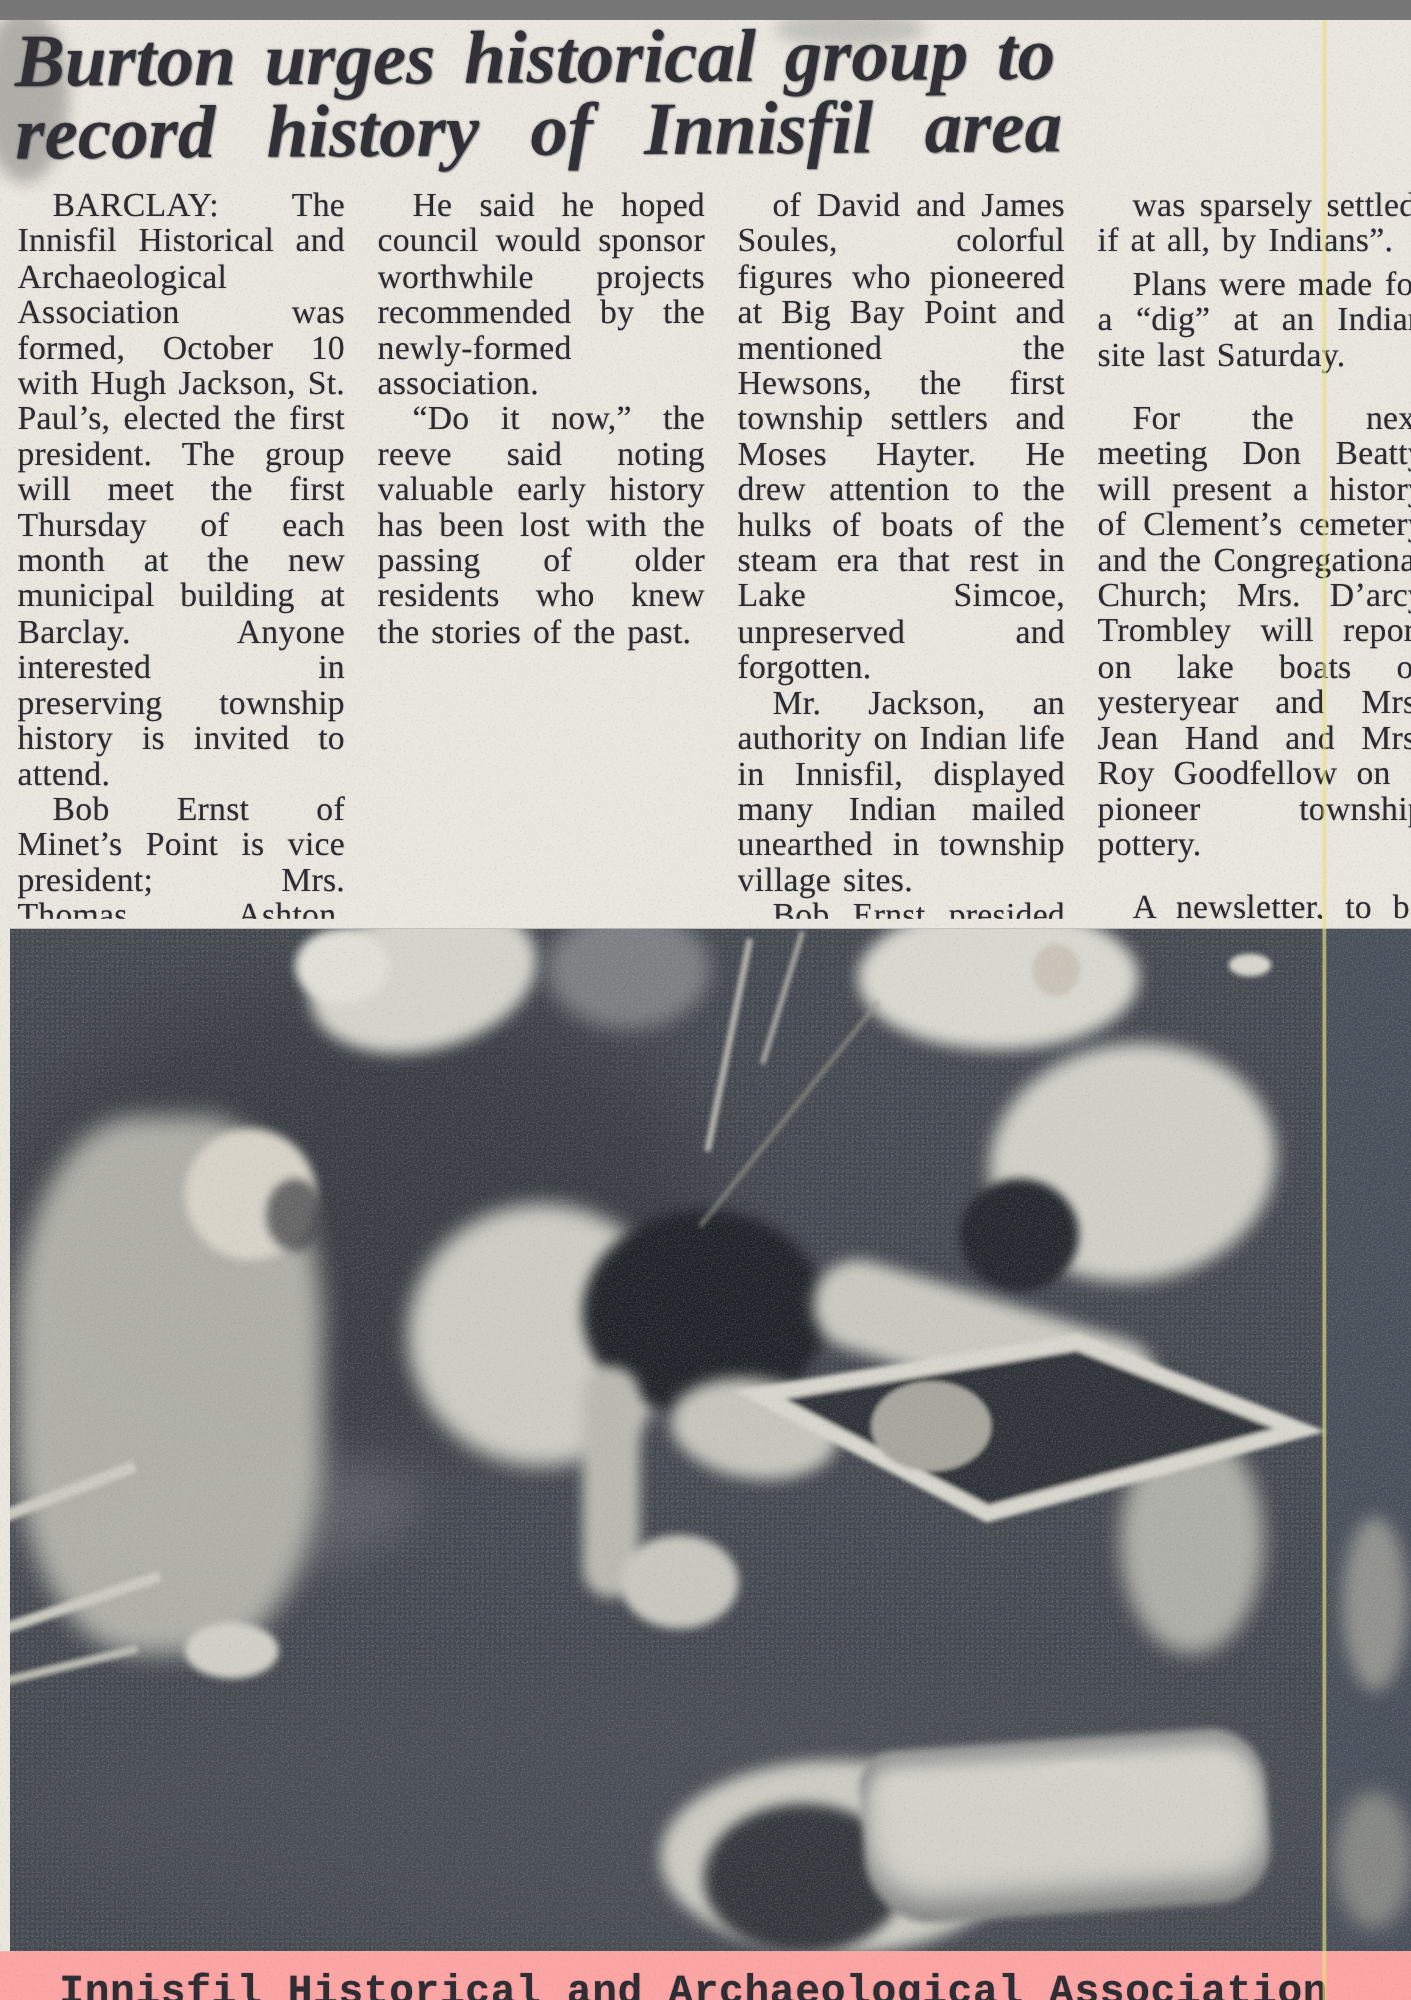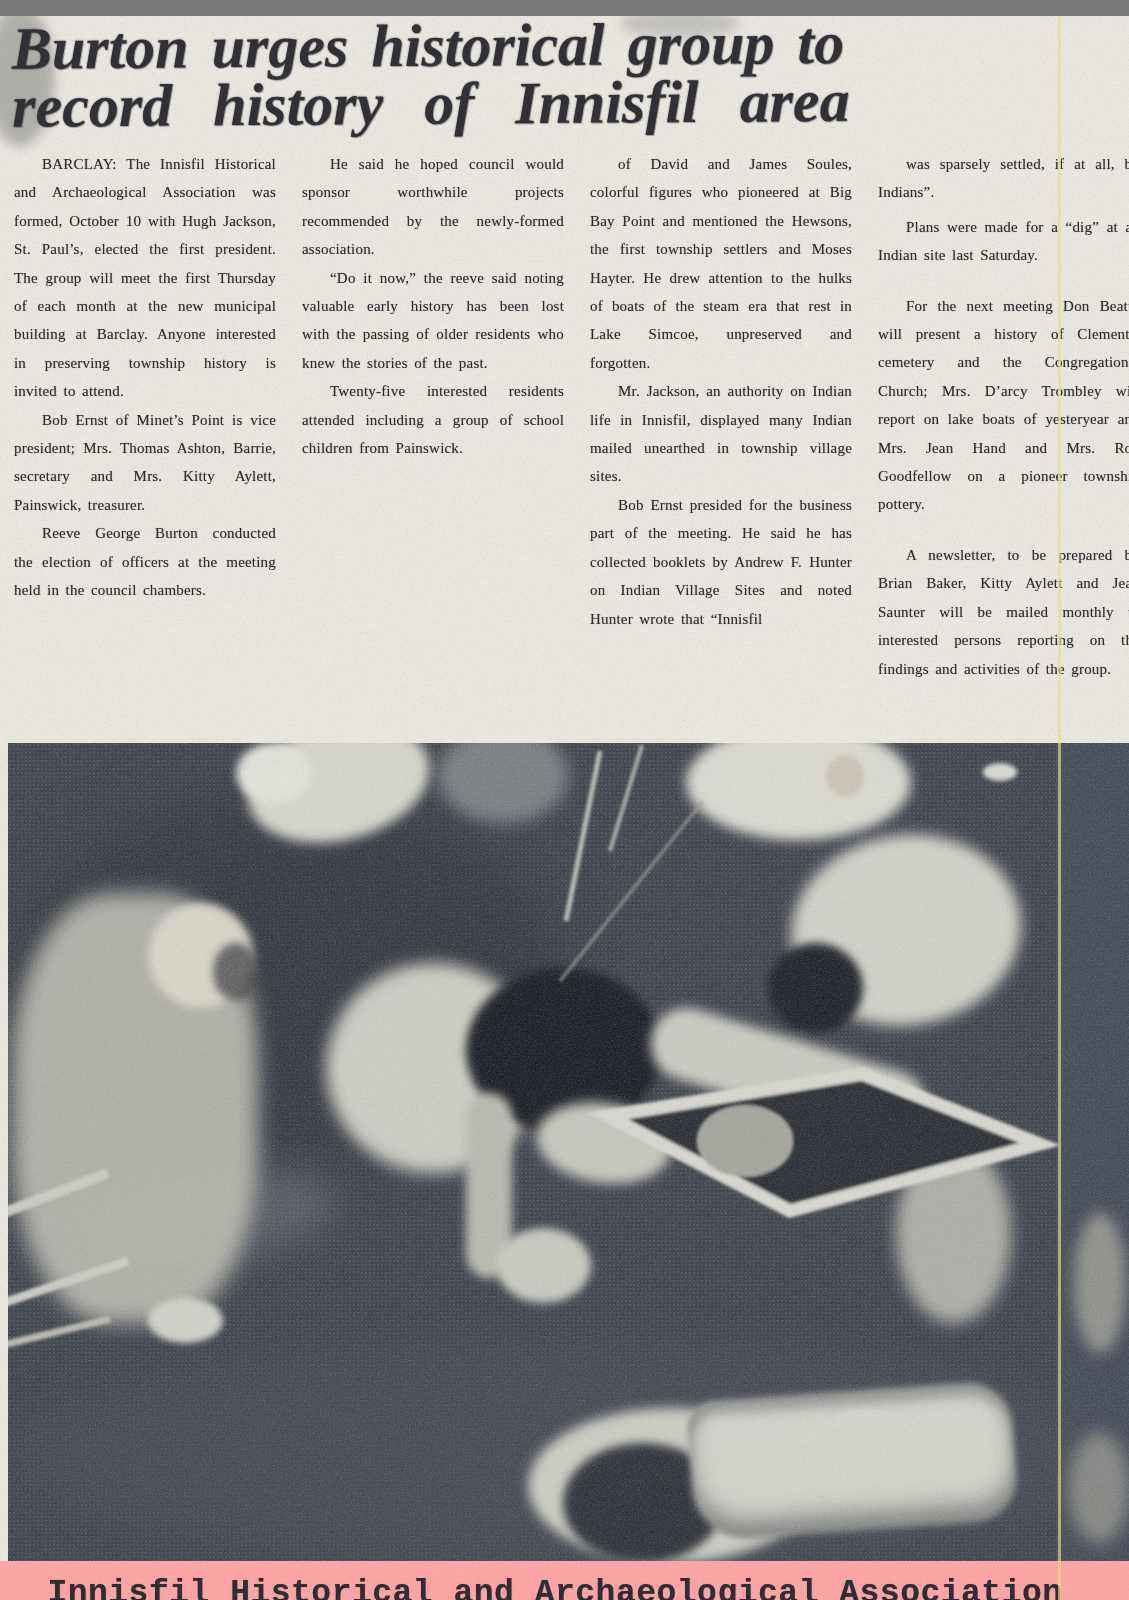--- a/index.html
+++ b/index.html
@@ -12,21 +12,21 @@
   .headline{position:absolute;top:0;left:12px;width:1075px;z-index:5;margin:0;
     font-style:italic;font-weight:bold;color:#303036;transform:rotate(-0.4deg);}
   .hl-line{display:block;font-size:60px;line-height:58px;letter-spacing:0px;
     text-shadow:0 0 2px rgba(40,40,48,.55),1px 1px 0 rgba(40,40,48,.25);white-space:nowrap;}
   .hl-line.l1{word-spacing:8px;}
   .hl-line.l2{word-spacing:26px;}
   
   .columns{position:absolute;top:134px;left:14px;width:1140px;height:585px;z-index:2;
     display:flex;gap:26px;overflow:hidden;}
   .col{width:262px;flex:0 0 262px;overflow:hidden;}
-  .col p{margin:0;font-size:15px;line-height:28.4px;text-align:justify;
+  .col p{margin:0;font-size:27px;line-height:28.4px;text-align:justify;
     text-indent:28px;color:#2b2b30;word-spacing:2.5px;letter-spacing:.2px;
     text-shadow:0 0 1px rgba(43,43,48,.4);}
   .col.c4 p + p{margin-top:6px;}
   .col.c4 p:nth-child(3),.col.c4 p:nth-child(4){margin-top:22px;}
   
   .photo{position:absolute;top:727px;left:8px;width:1121px;height:818px;z-index:3;
     background:#41454d;overflow:hidden;
     background-image:radial-gradient(rgba(255,255,255,0.07) 1px,transparent 1.4px);
     background-size:4px 4px;}
   .blob{position:absolute;border-radius:50%;}
@@ -55,21 +55,20 @@
 
   <div class="columns" id="columns">
       <div class="col c1">
         <p>BARCLAY:  The Innisfil Historical and Archaeological Association was formed, October 10 with Hugh Jackson, St. Paul’s, elected the first president. The group will meet the first Thursday of each month at the new municipal building at Barclay. Anyone interested in preserving township history is invited to attend.</p>
         <p>Bob Ernst of Minet’s Point is vice president; Mrs. Thomas Ashton, Barrie, secretary and Mrs. Kitty Aylett, Painswick, treasurer.</p>
         <p>Reeve George Burton conducted the election of officers at the meeting held in the council chambers.</p>
       </div>
       <div class="col c2">
         <p>He said he hoped council would sponsor worthwhile projects recommended by the newly-formed association.</p>
         <p>“Do it now,” the reeve said noting valuable early history has been lost with the passing of older residents who knew the stories of the past.</p>
-        <p>Twenty-five interested residents attended including a group of school children from Painswick.</p>
       </div>
       <div class="col c3">
         <p>of David and James Soules, colorful figures who pioneered at Big Bay Point and mentioned the Hewsons, the first township settlers and Moses Hayter. He drew attention to the hulks of boats of the steam era that rest in Lake Simcoe, unpreserved and forgotten.</p>
         <p>Mr. Jackson, an authority on Indian life in Innisfil, displayed many Indian mailed unearthed in township village sites.</p>
         <p>Bob Ernst presided for the business part of the meeting. He said he has collected booklets by Andrew F. Hunter on Indian Village Sites and noted Hunter wrote that “Innisfil</p>
       </div>
       <div class="col c4">
         <p>was sparsely settled, if at all, by Indians”.</p>
         <p>Plans were made for a “dig” at an Indian site last Saturday.</p>
         <p>For the next meeting Don Beatty will present a history of Clement’s cemetery and the Congregational Church; Mrs. D’arcy Trombley will report on lake boats of yesteryear and Mrs. Jean Hand and Mrs. Roy Goodfellow on a pioneer township pottery.</p>

